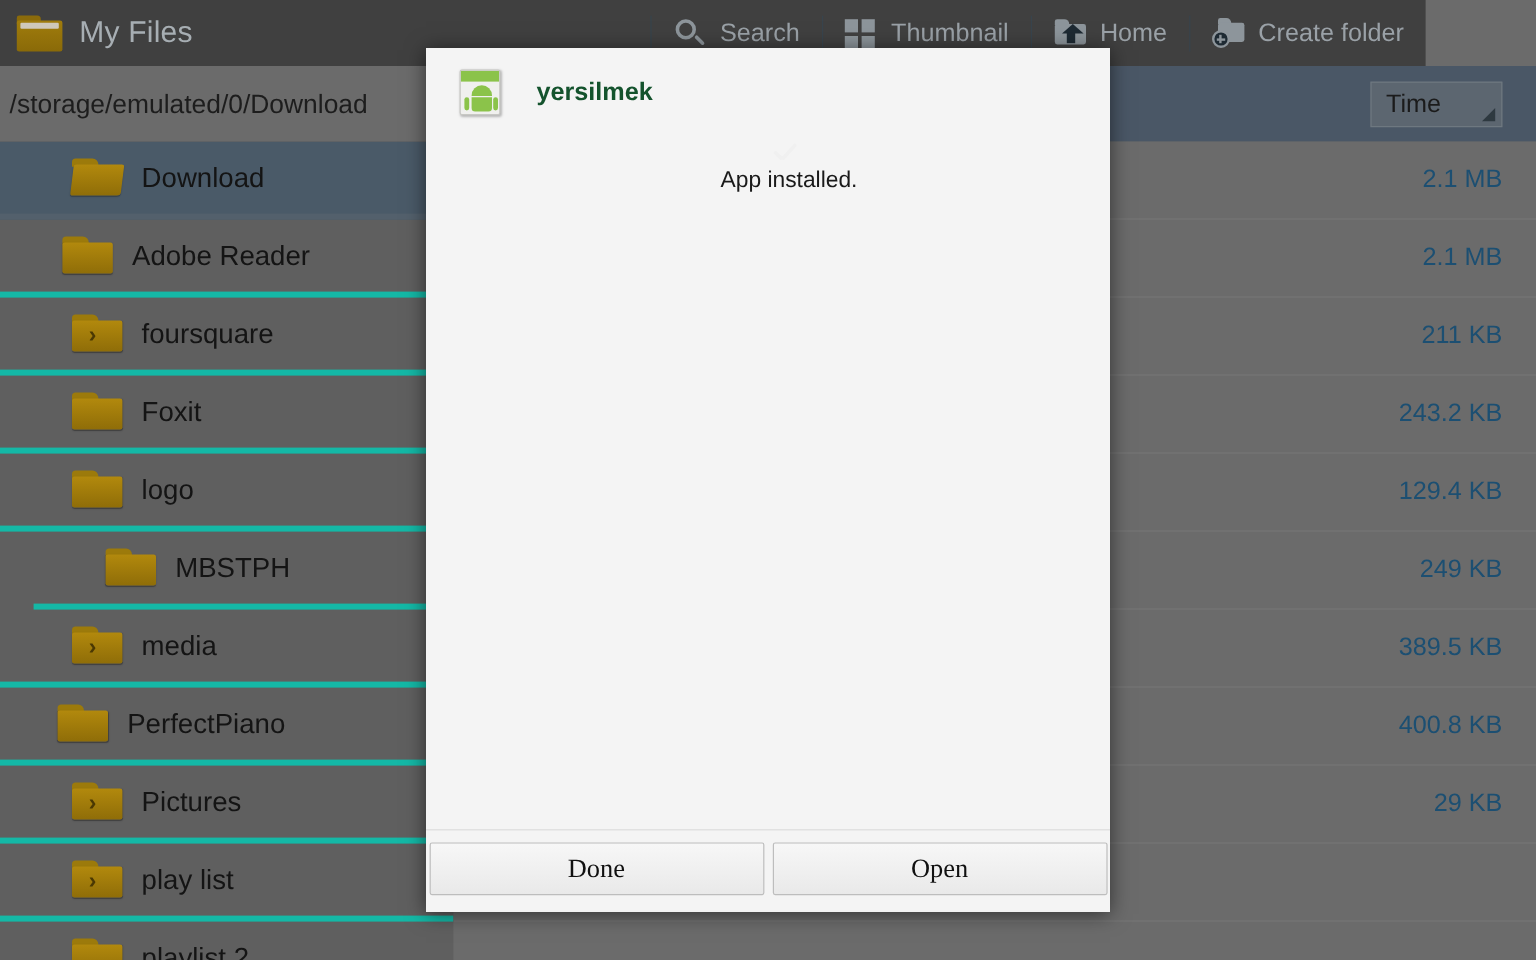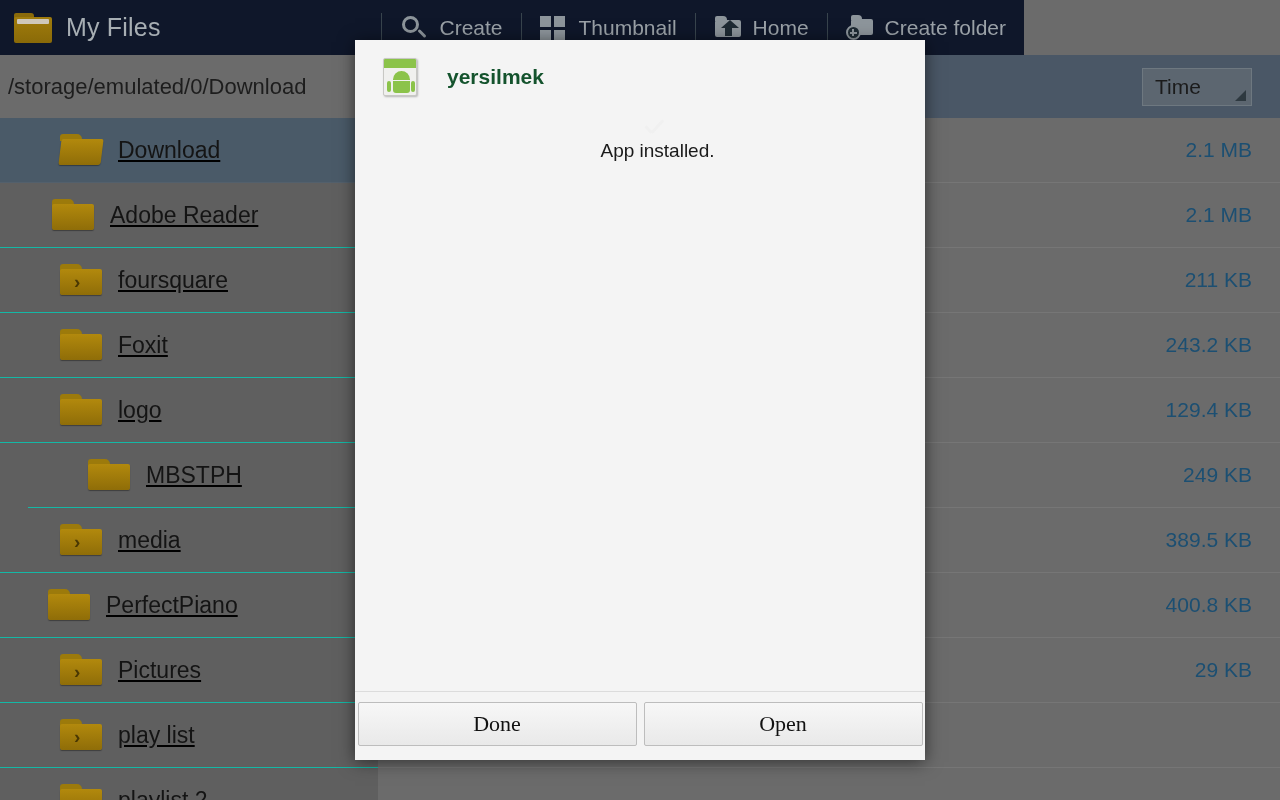--- a/index.html
+++ b/index.html
@@ -7,22 +7,22 @@
     width: 1280px; height: 800px;
     overflow: hidden;
     font-family: "Liberation Sans", sans-serif;
     background: #6b6b6b;
   }
   #app { position: relative; width: 1280px; height: 800px; }
 
   
   .header {
     position: absolute; top: 0; left: 0;
-    width: 1024px; height: 55px;
-    background: #0f172a;
+    width: 1188px; height: 55px;
+    background: #404040;
     display: flex; align-items: center;
   }
   .header-title-group { display: flex; align-items: center; padding-left: 14px; }
   .app-folder-icon { width: 38px; height: 30px; position: relative; margin-right: 14px; }
   .app-folder-icon .tab {
     position: absolute; left: 0; top: 0; width: 20px; height: 7px;
     background: #8a6a0a; border-radius: 2px 3px 0 0;
   }
   .app-folder-icon .body {
     position: absolute; left: 0; top: 4px; width: 38px; height: 26px;
@@ -110,23 +110,22 @@
 
   
   .sidebar {
     position: absolute; top: 118px; left: 0;
     width: 378px; height: 682px;
     background: #5f5f5f;
     overflow: hidden;
   }
   .tree-item {
     height: 65px; display: flex; align-items: center;
-    border-bottom: 1px solid #14b8a6;
+    border-bottom: 5px solid #14b8a6;
     cursor: pointer;
-    text-decoration: underline;
   }
   .tree-item.selected { background: #4a5a68; border-bottom-color: #53606c; }
   .tree-item .folder {
     width: 42px; height: 32px; position: relative; flex: 0 0 auto;
   }
   .tree-item .folder .ftab {
     position: absolute; left: 0; top: 0; width: 22px; height: 7px;
     background: #9c7a0b; border-radius: 3px 5px 0 0;
   }
   .tree-item .folder .fbody {
@@ -235,21 +234,21 @@
       <span class="app-title">My Files</span>
     </div>
 
     <div class="toolbar">
       <span class="tb-sep"></span>
       <div class="tb-item">
         <span class="ic ic-search">
             <span class="ring"></span>
             <span class="handle"></span>
           </span>
-        <span class="tb-label">Create</span>
+        <span class="tb-label">Search</span>
       </div>
       <span class="tb-sep"></span>
       <div class="tb-item">
         <span class="ic">
             <span class="ic-grid">
               <i></i>
               <i></i>
               <i></i>
               <i></i>
             </span>

